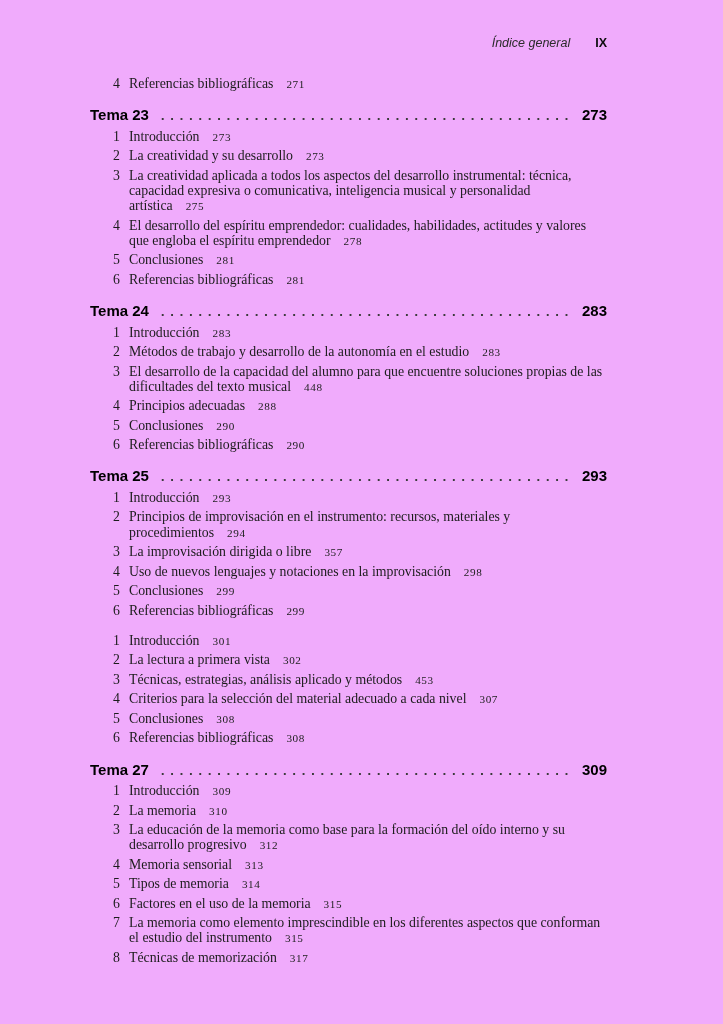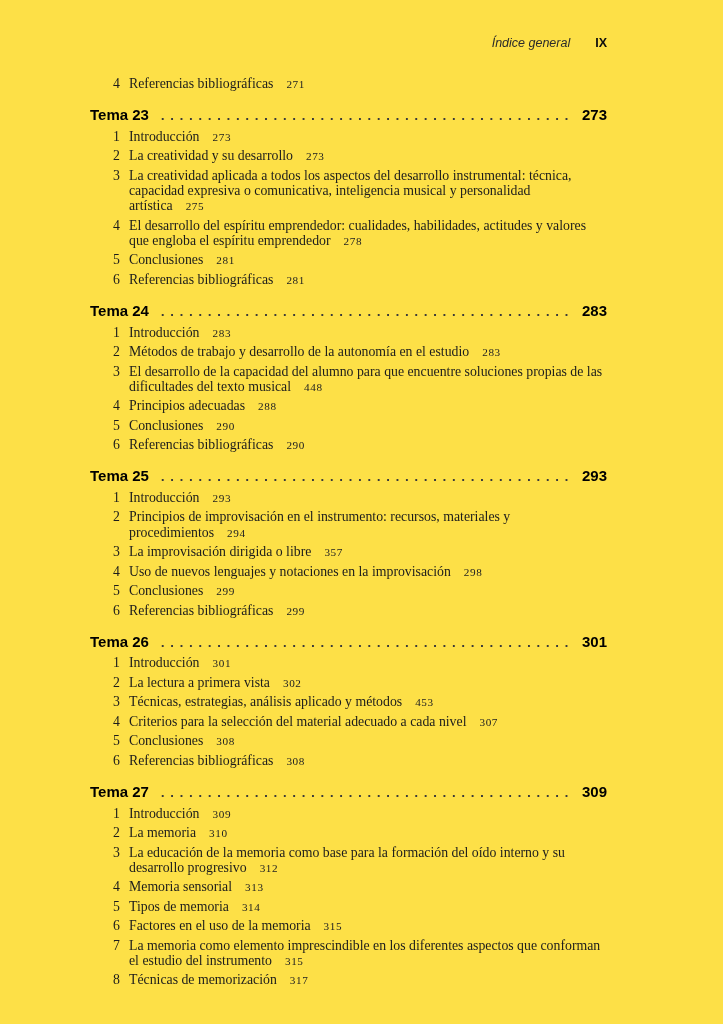--- a/index.html
+++ b/index.html
@@ -4,21 +4,21 @@
 <style>
   html, body {
     margin: 0;
     padding: 0;
     background: #ffffff;
   }
   .page {
     position: relative;
     width: 723px;
     height: 1024px;
-    background: #fde047;
+    background: #f0abfc;
     overflow: hidden;
     font-family: "Liberation Serif", serif;
     color: #1c1c1c;
   }
   .content {
     position: absolute;
     left: 90px;
     top: 0;
     width: 517px;
   }
@@ -223,25 +223,20 @@
   </div>
 
   <div class="toc-item">
     <span class="item-num">6</span>
     <span class="item-body"><span>Referencias bibliográficas</span><span class="item-page">299</span></span>
   </div>
 </div>
   </section>
 
   <section class="toc-section">
-    <div class="sec-head">
-      <span class="sec-title">Tema 26</span>
-      <span class="dot-leader"></span>
-      <span class="sec-page">301</span>
-    </div>
     <div class="sec-items">
   <div class="toc-item">
     <span class="item-num">1</span>
     <span class="item-body"><span>Introducción</span><span class="item-page">301</span></span>
   </div>
 
   <div class="toc-item">
     <span class="item-num">2</span>
     <span class="item-body"><span>La lectura a primera vista</span><span class="item-page">302</span></span>
   </div>

